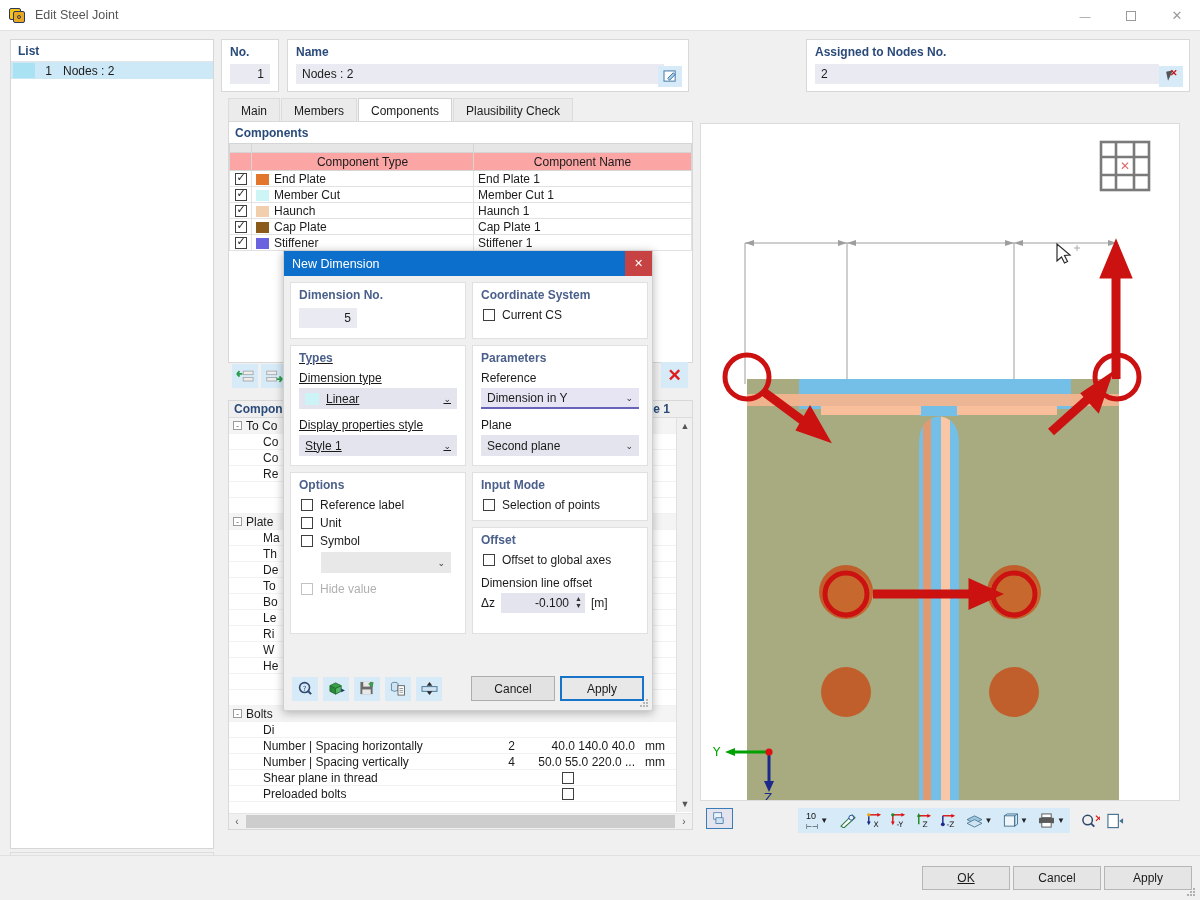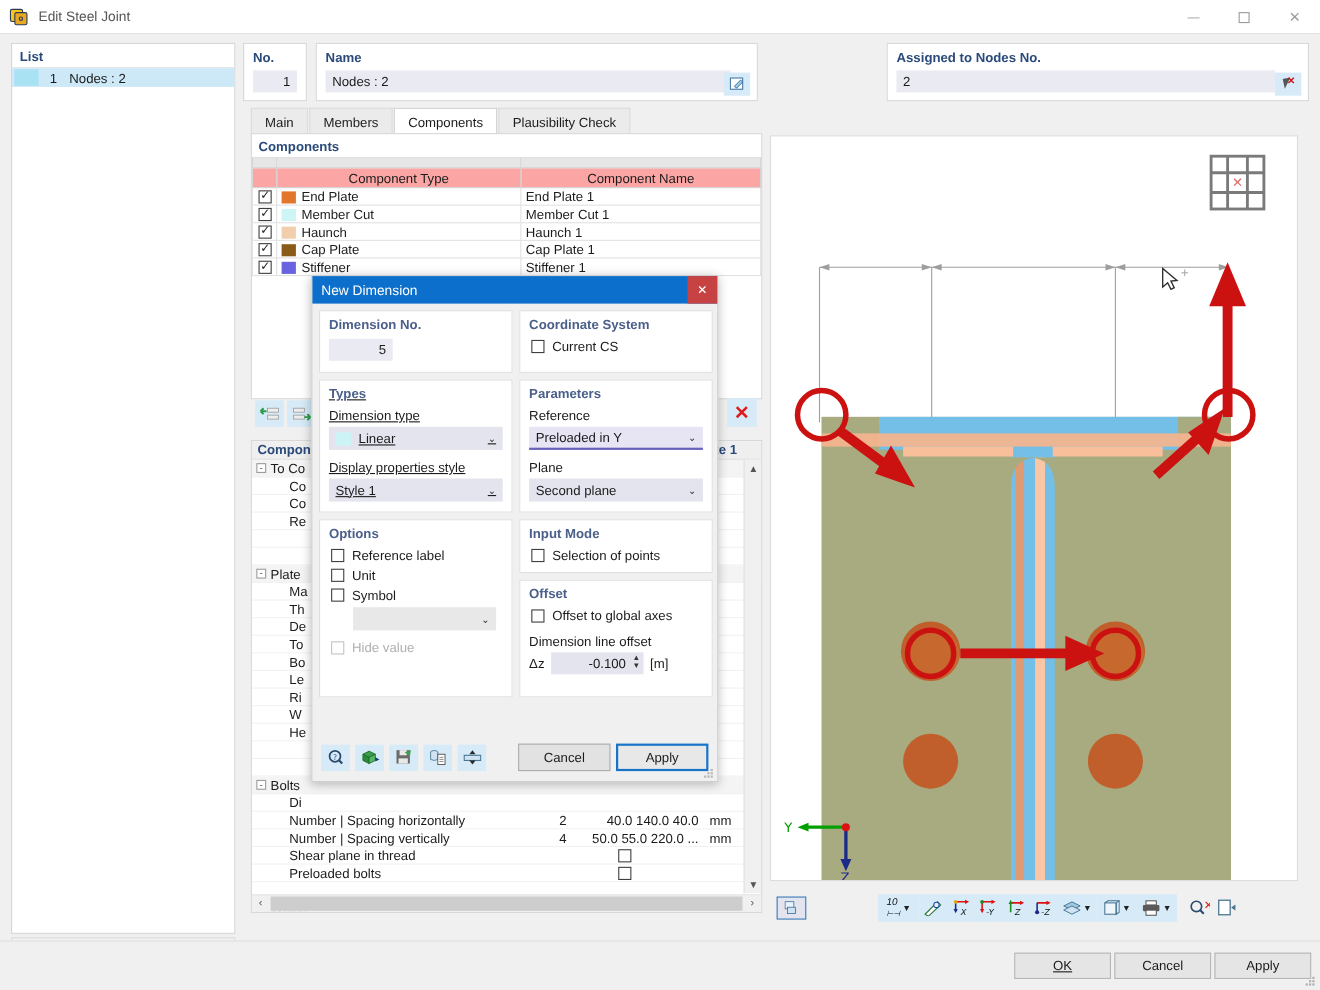--- a/index.html
+++ b/index.html
@@ -205,21 +205,21 @@
   .hscroll .lf, .hscroll .rt { width: 16px; text-align: center; color: #555; font-size: 10px; }
   .hscroll .bar { flex: 1; height: 13px; background: #cdcdcd; margin: 0 1px; }
 
   
   .viewport {
     position: absolute; left: 700px; top: 123px; width: 480px; height: 678px;
     background: #ffffff; border: 1px solid #dcdcdc; overflow: hidden;
   }
   .vp-toolbar {
     position: absolute; left: 700px; top: 808px; width: 480px; height: 34px;
-    display: flex; align-items: center; gap: 0; padding-left: 6px; font-style: italic;
+    display: flex; gap: 0; padding-left: 6px;
   }
   .vbtn {
     height: 25px; min-width: 25px; background: #d6eaf8;
     display: flex; align-items: center; justify-content: center; gap: 1px;
     padding: 0 2px; font-size: 10px; position: relative;
   }
   .vbtn.sel { border: 1px solid #3b7cb8; }
   .vbtn.plain { background: transparent; }
   .caret { font-size: 8px; color: #222; margin-left: 1px; }
 
@@ -894,21 +894,21 @@
         <div class="sel">
           <span>Style 1</span>
           <span class="ar">⌄</span>
         </div>
       </div>
 
       <div class="grp" style="left:188px; top:69px; width:176px; height:121px;">
         <div class="gt">Parameters</div>
         <div class="flbl">Reference</div>
         <div class="sel underline">
-          <span>Preloaded in Y</span>
+          <span>Dimension in Y</span>
           <span class="ar">⌄</span>
         </div>
         <div class="flbl" style="margin-top:9px;">Plane</div>
         <div class="sel">
           <span>Second plane</span>
           <span class="ar">⌄</span>
         </div>
       </div>
 
       <div class="grp" style="left:6px; top:196px; width:176px; height:162px;">

